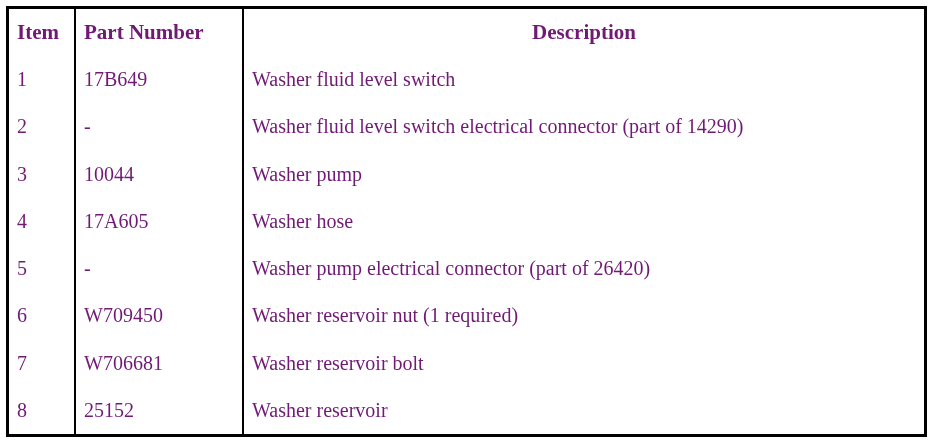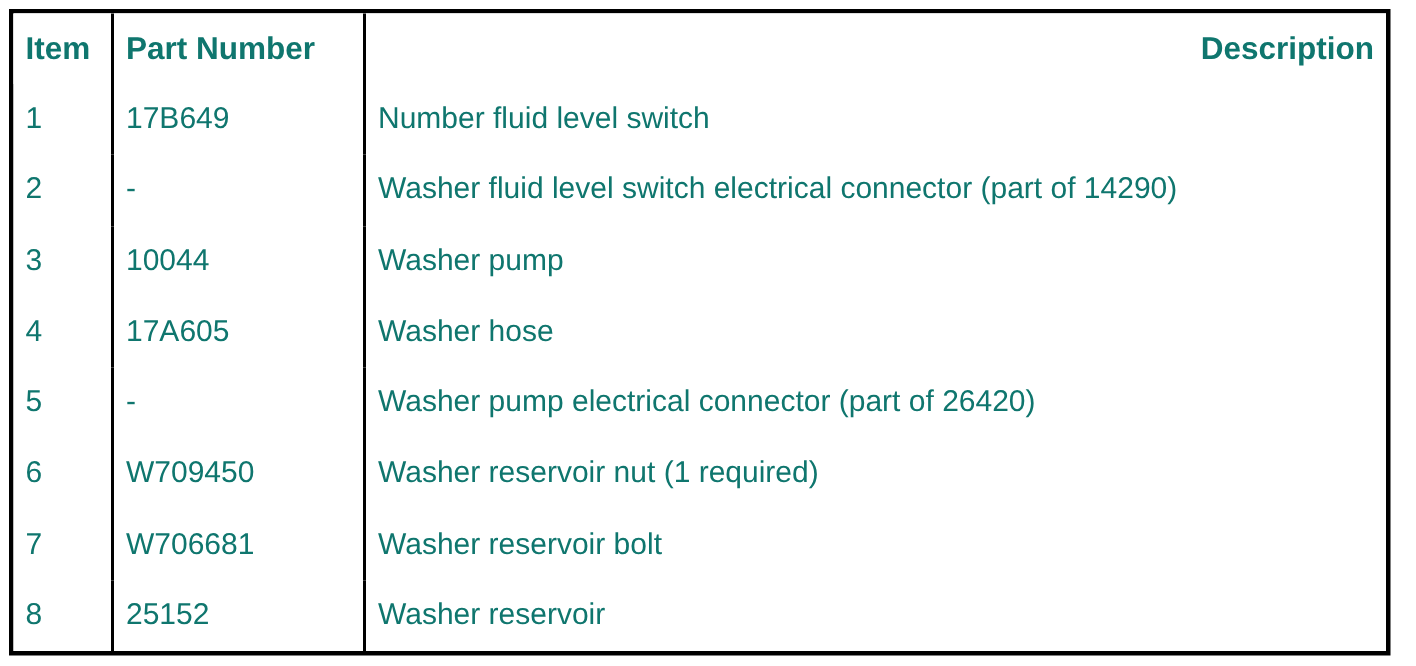--- a/index.html
+++ b/index.html
@@ -47,43 +47,44 @@
   col.col-desc   { width: auto; }
 
   table.parts-table th,
   table.parts-table td {
     border-left: 2px solid #000000;
     border-right: 0;
     border-top: 0;
     border-bottom: 0;
     padding: 0 8px;
     vertical-align: middle;
-    color: #0f766e;
+    color: #701a75;
     background: #ffffff;
+    font-family: Liberation Serif, serif;
   }
 
   table.parts-table th:first-child,
   table.parts-table td:first-child {
     border-left: 0;
   }
 
   
   thead tr {
     height: 47px;
   }
   thead th {
     font-size: 21px;
     font-weight: bold;
     line-height: 1.1;
     text-align: left;
     border-bottom: 3px solid #000000;
     white-space: nowrap;
   }
   thead th.desc-head {
-    text-align: right;
+    text-align: center;
   }
 
   
   tbody tr {
     height: 47.2px;
   }
   tbody td {
     font-size: 20px;
     font-weight: normal;
     line-height: 1.15;
@@ -115,21 +116,21 @@
         <tr>
           <th class="item-head">Item</th>
           <th class="part-head">Part Number</th>
           <th class="desc-head">Description</th>
         </tr>
       </thead>
       <tbody>
         <tr>
           <td class="cell-item">1</td>
           <td class="cell-part">17B649</td>
-          <td class="cell-desc">Number fluid level switch</td>
+          <td class="cell-desc">Washer fluid level switch</td>
         </tr>
         <tr>
           <td class="cell-item">2</td>
           <td class="cell-part">-</td>
           <td class="cell-desc">Washer fluid level switch electrical connector (part of 14290)</td>
         </tr>
         <tr>
           <td class="cell-item">3</td>
           <td class="cell-part">10044</td>
           <td class="cell-desc">Washer pump</td>

